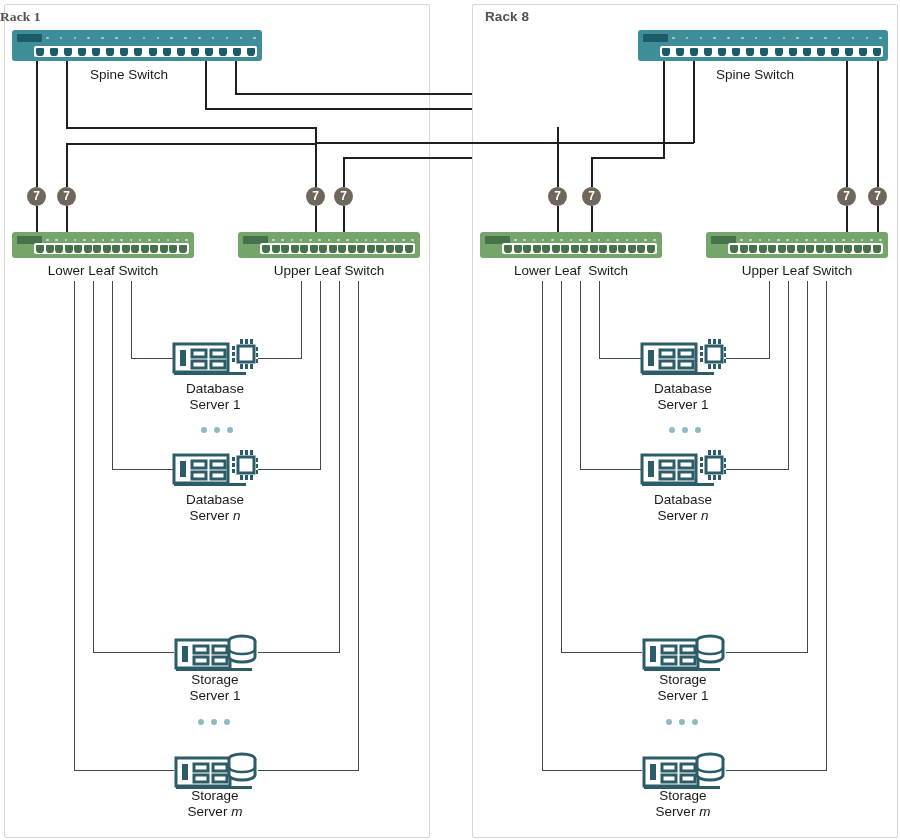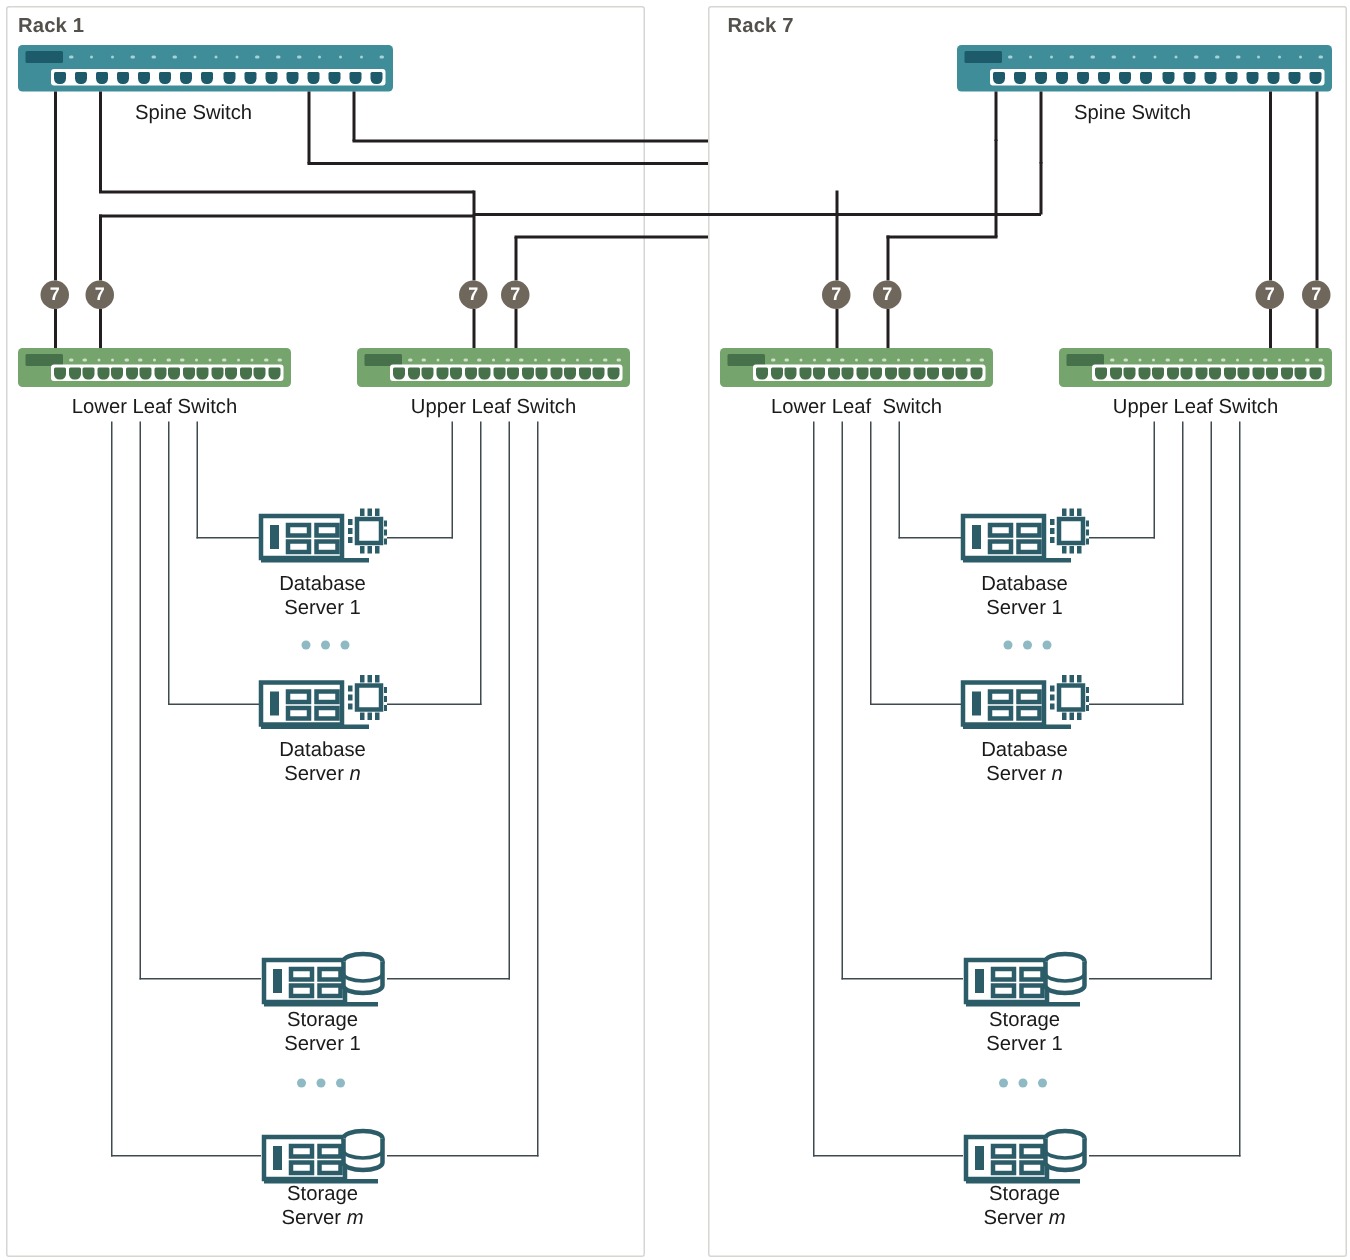--- a/index.html
+++ b/index.html
@@ -49,21 +49,21 @@
   
   .ellip{position:absolute;display:flex;gap:7px;}
   .ellip i{display:block;width:6px;height:6px;border-radius:50%;background:#8fbac4;}
 </style>
 </head>
 <body>
 
 <div id="stage">
 
   <div class="rack" style="left:4px;top:4px;width:424px;height:832px;"></div>
-  <div class="rack-title" style="left:12px;top:9px;">Rack 1</div>
+  <div class="rack-title" style="left:0;top:9px;font-family:Liberation Serif, serif;">Rack 1</div>
 
   <div class="switch spine" style="left:12px;top:30px;width:250px;height:31px;">
     <span class="inset"></span>
     <span class="dots">
       <i></i>
         <i></i>
         <i></i>
         <i></i>
         <i></i>
         <i></i>
@@ -346,21 +346,21 @@
       </g>
       <g fill="none" stroke="#2b5c68" stroke-width="2.4">
         <path d="M55 17 a13 5 0 0 0 26 0"></path>
       </g>
       <rect x="2" y="36" width="76" height="3" fill="#2b5c68"></rect>
     </svg>
   </div>
   <div class="dev-label" style="left:150px;top:788px;width:130px;"><span>Storage</span><br><span>Server <i>m</i></span></div>
 
   <div class="rack" style="left:472px;top:4px;width:424px;height:832px;"></div>
-  <div class="rack-title" style="left:485px;top:9px;">Rack 7</div>
+  <div class="rack-title" style="left:485px;top:9px;">Rack 8</div>
 
   <div class="switch spine" style="left:638px;top:30px;width:250px;height:31px;">
     <span class="inset"></span>
     <span class="dots">
       <i></i>
         <i></i>
         <i></i>
         <i></i>
         <i></i>
         <i></i>

